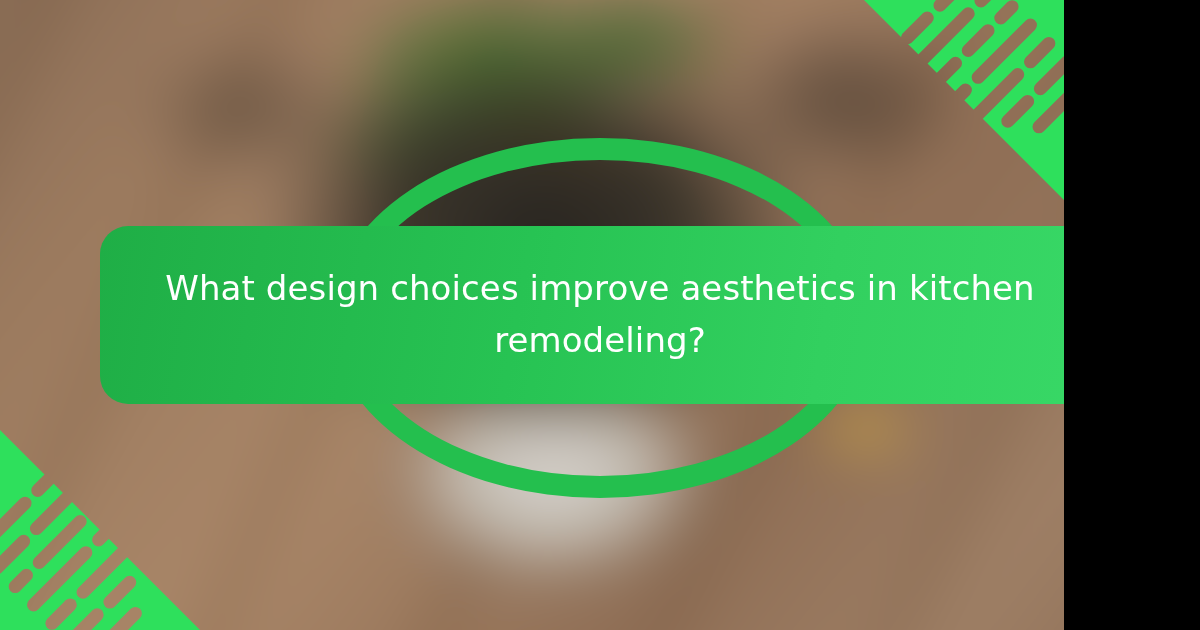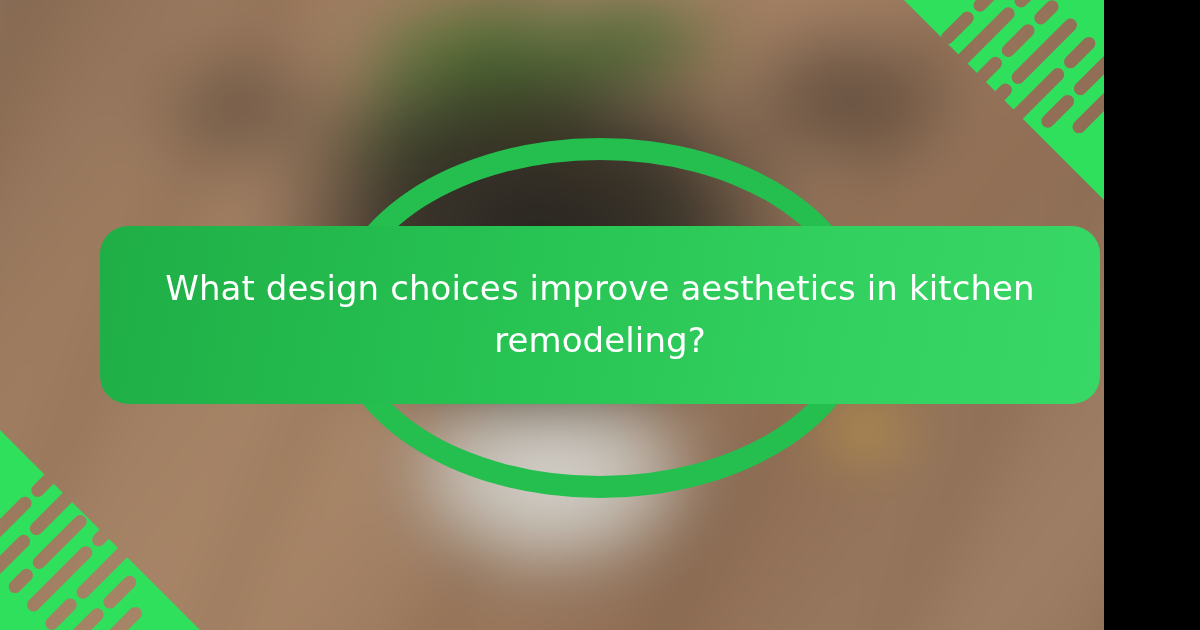--- a/index.html
+++ b/index.html
@@ -6,21 +6,20 @@
     margin: 0;
     padding: 0;
     background: #000;
   }
   .canvas {
     position: relative;
     width: 1064px;
     height: 630px;
     overflow: hidden;
     font-family: "DejaVu Sans", "Liberation Sans", sans-serif;
-    padding-left: 40px;
   }
 
   
   .bg-photo {
     position: absolute;
     inset: -60px;
     background-color: #8d7461;
     background-image:
       
       radial-gradient(ellipse 300px 215px at 600px 300px, rgba(26,26,24,0.92) 0%, rgba(36,36,30,0.80) 46%, rgba(60,52,42,0.35) 72%, rgba(0,0,0,0) 88%),

